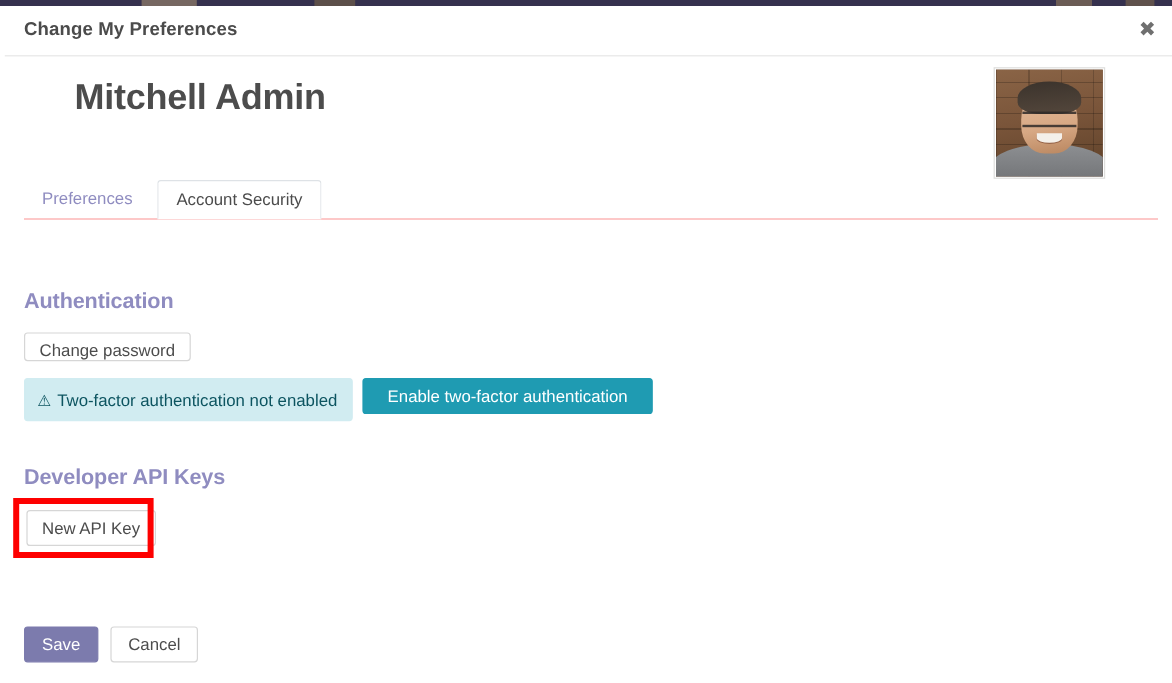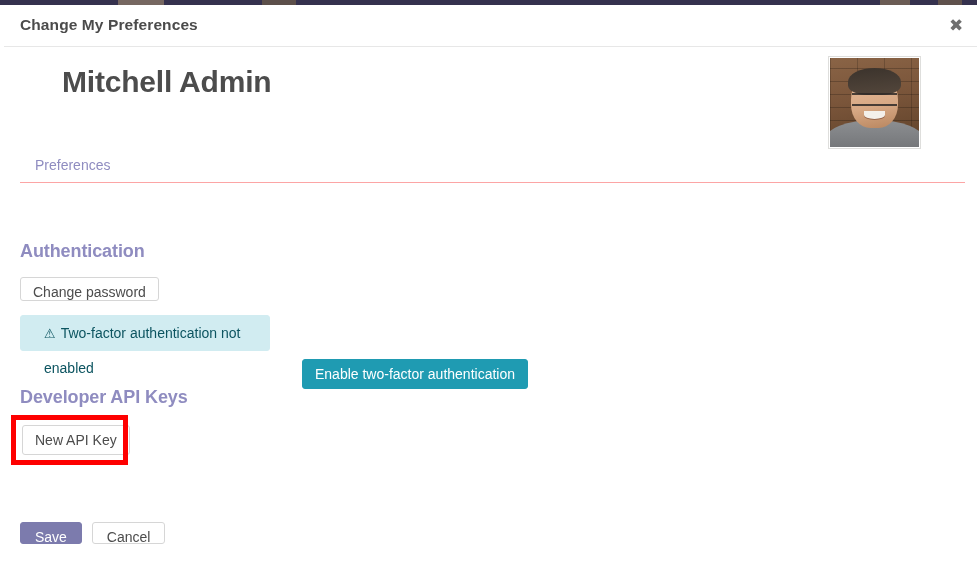--- a/index.html
+++ b/index.html
@@ -247,45 +247,44 @@
     height: 24px;
     line-height: 28px;
     padding: 0 12px;
   }
 
   
   .alert-2fa {
     position: absolute;
     left: 16px;
     top: 310px;
-    width: 250px;
+    width: 274px;
     height: 36px;
     box-sizing: border-box;
     background: #d1ecf1;
     border: 1px solid #d1ecf1;
     border-radius: 3px;
     color: #0c5460;
     font-size: 14px;
     line-height: 34px;
-    padding-left: 23px;
+    padding-left: 10px;
   }
   .alert-2fa .warn-icon {
     font-family: "DejaVu Sans", sans-serif;
     font-size: 13px;
     margin-right: 5px;
   }
 
   #enable-2fa-btn {
     position: absolute;
     left: 298px;
     top: 310px;
     height: 30px;
     line-height: 28px;
-    padding: 0 12px;
-    margin-top: 44px;
+    padding: 0 20px;
   }
 
   #new-api-key-btn {
     position: absolute;
     left: 18px;
     top: 420px;
     height: 30px;
     line-height: 28px;
     padding: 0 12px;
   }
@@ -301,21 +300,21 @@
     border: 5px solid #fe0000;
     pointer-events: none;
   }
 
   
   .modal-footer {
     position: absolute;
     left: 16px;
     top: 517px;
   }
-  .modal-footer .btn { height: 22px; line-height: 28px; padding: 0 14px; }
+  .modal-footer .btn { height: 30px; line-height: 28px; padding: 0 14px; }
   #save-btn   { margin-right: 6px; }
 </style>
 </head>
 <body>
 
 <div class="navbar-sliver">
   <div class="blotch" style="left:118px;width:46px;background:#8c7a68;"></div>
   <div class="blotch" style="left:262px;width:34px;background:#6a5a4a;"></div>
   <div class="blotch" style="left:880px;width:30px;background:#7e6b58;"></div>
   <div class="blotch" style="left:938px;width:24px;background:#6d5c4c;"></div>
@@ -340,20 +339,21 @@
           <div class="head"></div>
           <div class="hair"></div>
           <div class="glasses"></div>
           <div class="smile"></div>
         </div>
       </div>
     </div>
 
     <div class="tabs">
       <div class="tab inactive">Preferences</div>
+      <div class="tab active">Account Security</div>
     </div>
 
   </div>
 
   <h2 class="section-title" id="auth-title">Authentication</h2>
 
   <div class="btn btn-secondary" id="change-password-btn">Change password</div>
 
   <div class="alert-2fa">
     <span class="warn-icon">⚠</span><span>Two-factor authentication not enabled</span>

